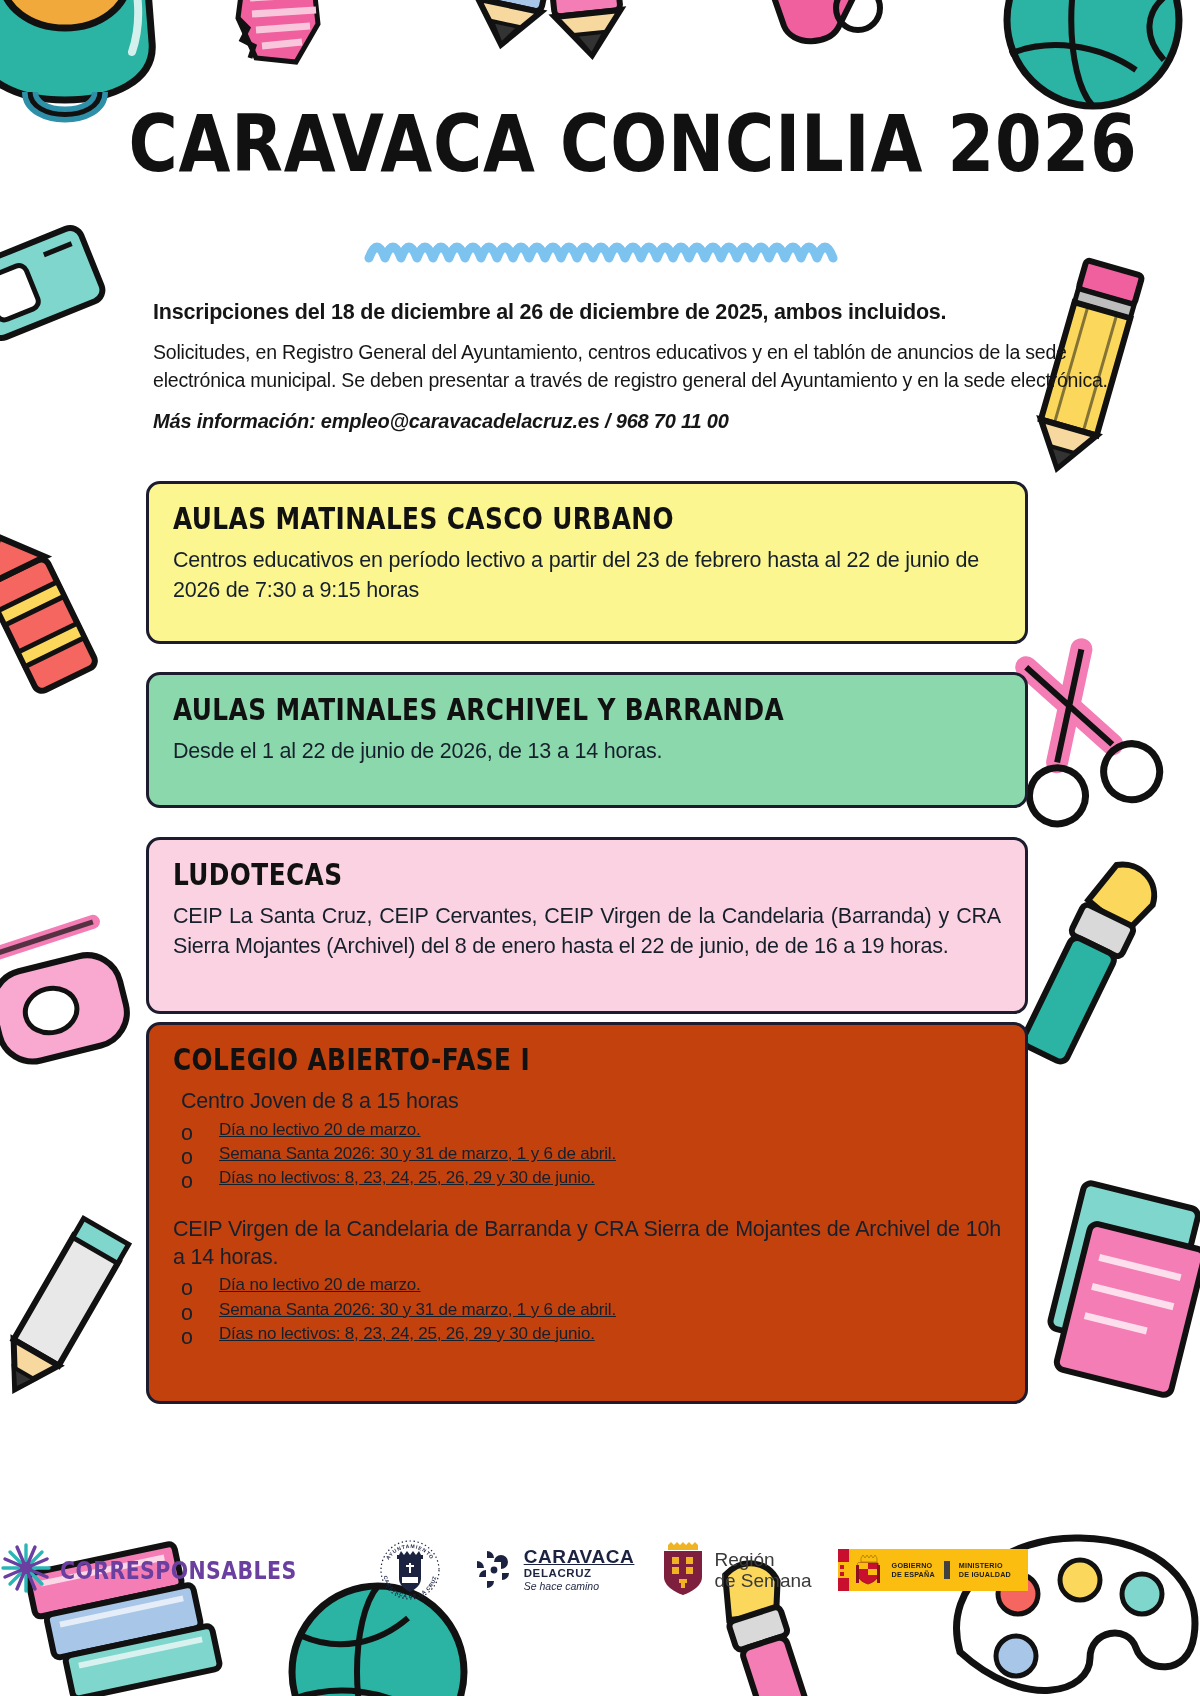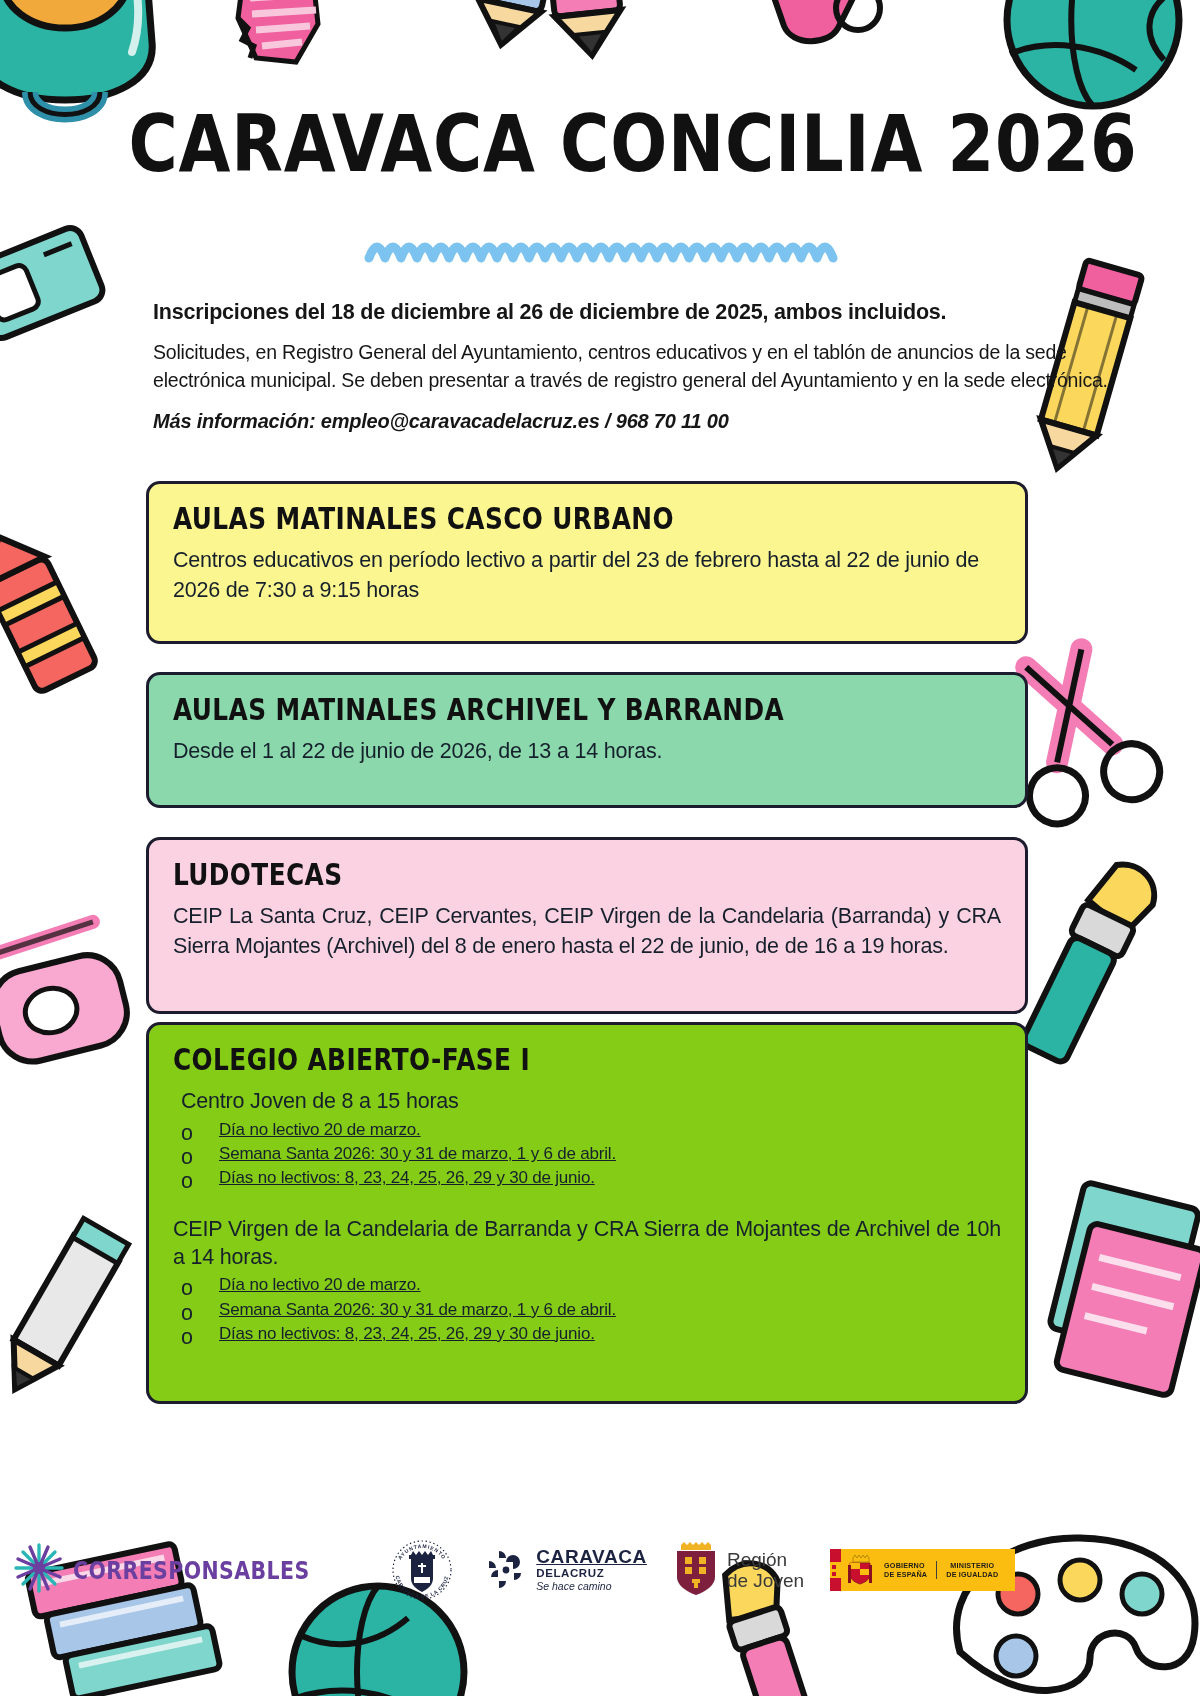--- a/index.html
+++ b/index.html
@@ -65,21 +65,21 @@
   .card{
     position:absolute;left:113px;width:882px;
     border:3px solid #1c1c2e;
     border-radius:14px;
     box-sizing:border-box;
     padding:18px 24px 16px 24px;
   }
   .card-yellow{background:#fbf68f;top:481px;height:163px;}
   .card-green {background:#8ad8ab;top:672px;height:136px;}
   .card-pink  {background:#fad2e1;top:837px;height:177px;}
-  .card-blue  {background:#84cc16;top:1022px;height:382px;}
+  .card-blue  {background:#c2410c;top:1022px;height:382px;}
 
   .card h2{
     margin:0 0 10px 0;
     font-family:"DejaVu Sans", sans-serif;
     font-weight:bold;
     font-size:31px;
     color:#111111;
     transform:scaleX(0.80);
     transform-origin:0 50%;
     letter-spacing:0.5px;
@@ -141,21 +141,21 @@
   }
   .gob-wrap{display:flex;align-items:stretch;height:42px;border:0;}
   .gob-flag{width:11px;display:flex;flex-direction:column;}
   .gob-body{
     background:#fbbd10;display:flex;align-items:center;padding:0 8px 0 4px;
   }
   .gob-cell{
     font-size:7.2px;font-weight:bold;color:#1c1c1c;line-height:1.25;
     letter-spacing:0.2px;white-space:nowrap;padding:0 9px;
   }
-  .gob-sep{border-left:1px solid #404040;text-align:center;}
+  .gob-sep{border-left:6px solid #404040;}
 </style>
 </head>
 <body>
 
 <div class="poster">
 
   <div class="deco" style="left:-40px;top:-78px;">
     <svg width="230" height="210" viewBox="0 0 230 210">
       <path d="M25 30 C25 0 185 0 185 30 L192 120 C196 160 150 178 105 178 C60 178 14 160 18 120 Z" fill="#2bb3a3" stroke="#111" stroke-width="7"></path>
       <ellipse cx="105" cy="58" rx="63" ry="48" fill="#f2a93b" stroke="#111" stroke-width="7"></ellipse>
@@ -463,21 +463,21 @@
           <g fill="#f0b323">
             <rect x="12" y="16" width="7" height="7"></rect>
               <rect x="26" y="16" width="7" height="7"></rect>
             <rect x="12" y="26" width="7" height="7"></rect>
               <rect x="26" y="26" width="7" height="7"></rect>
           </g>
           <path d="M19 38 h8 v4 h-8 z M21 42 h4 v5 h-4 z" fill="#f0b323"></path>
         </svg>
         <div class="rm-text">
           <div>Región</div>
-          <div>de Joven</div>
+          <div>de Semana</div>
         </div>
       </div>
 
       <div class="logo">
         <div class="gob-wrap">
           <div class="gob-flag">
             <div style="flex:1;background:#c8102e;"></div>
             <div style="flex:1.3;background:#fbbd10;position:relative;">
               <div style="position:absolute;left:2px;top:3px;width:4px;height:4px;background:#c8102e;"></div>
               <div style="position:absolute;left:2px;top:10px;width:4px;height:4px;background:#c8102e;"></div>

